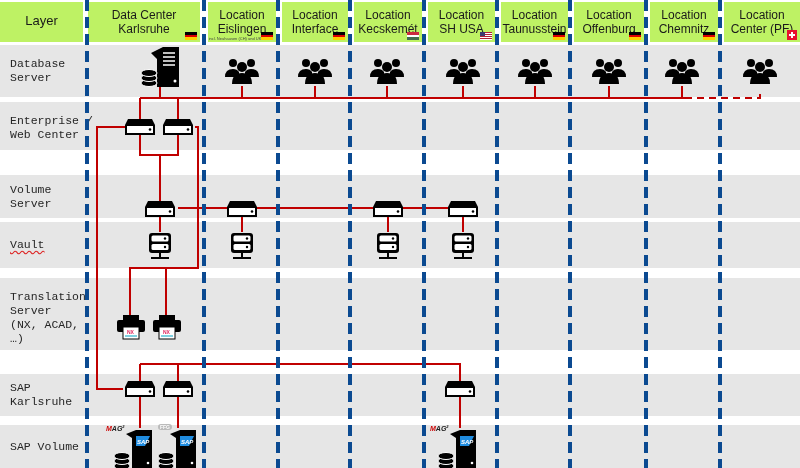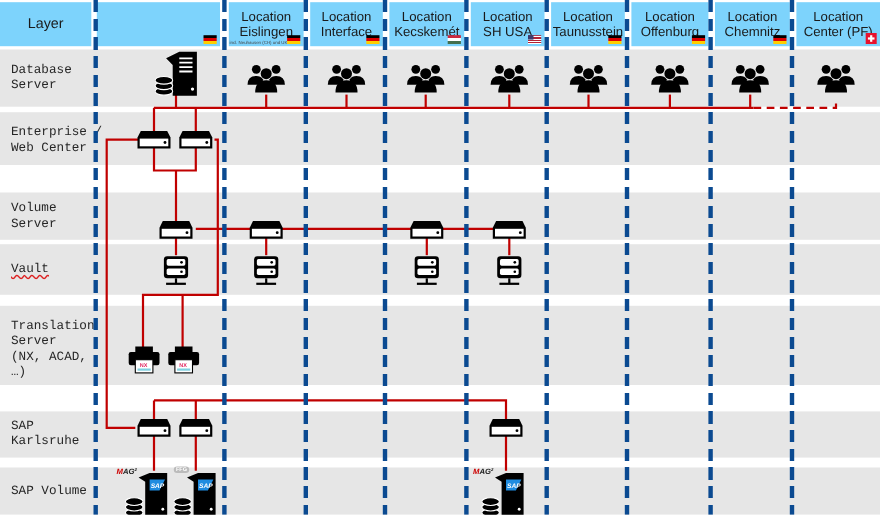--- a/index.html
+++ b/index.html
@@ -1,19 +1,19 @@
 <!DOCTYPE html>
 <html><head>
 <meta charset="utf-8">
 <style>
   html, body { margin: 0; padding: 0; background: #ffffff; }
   body { width: 800px; height: 468px; position: relative; overflow: hidden;
          font-family: "Liberation Sans", sans-serif; color: #262626; }
   .band { position: absolute; left: 0; width: 800px; background: #e6e6e6; }
-  .hdr-cell { position: absolute; top: 2px; height: 40px; background: #7dd3fc;
+  .hdr-cell { position: absolute; top: 2px; height: 40px; background: #bef264;
               text-align: center; font-size: 12px; line-height: 14px; color: #1a1a1a; }
   .hdr-cell .t { display: block; padding-top: 6px; }
   .hdr-cell .t.single { padding-top: 12px; font-size: 13px; }
   .flag { position: absolute; right: 3px; bottom: 2px; width: 12px; height: 8px; }
   .flag-de { background: linear-gradient(#000 0 33%, #dd0000 33% 66%, #ffce00 66%); }
   .flag-hu { background: linear-gradient(#cd2a3e 0 33%, #fff 33% 66%, #436f4d 66%); }
   .flag-us { background: repeating-linear-gradient(#b22234 0 1px, #fff 1px 2px); }
   .flag-us::before { content: ""; position: absolute; left: 0; top: 0; width: 5px; height: 4px; background: #3c3b6e; }
   .flag-ch { background: #e8112d; width: 10px; height: 10px; }
   .flag-ch::before { content: ""; position: absolute; left: 4px; top: 2px; width: 2px; height: 6px; background: #fff; }
@@ -35,20 +35,21 @@
 <div class="band" style="top:222px;height:46px;"></div>
 <div class="band" style="top:278px;height:72px;"></div>
 <div class="band" style="top:374px;height:42px;"></div>
 <div class="band" style="top:425px;height:43px;"></div>
 
 <div class="hdr-cell" style="left:0;width:83px;">
   <span class="t single">Layer</span>
 </div>
 <div id="hdr-cols">
     <div class="hdr-cell" style="left: 88px; width: 112px;">
+      <span class="t"><span>Data Center</span><br><span>Karlsruhe</span></span>
       <span class="flag flag-de"></span>
     </div>
     <div class="hdr-cell" style="left: 208px; width: 68px;">
       <span class="t"><span>Location</span><br><span>Eislingen</span></span>
       <span class="note">incl. Neuhausen (CH) und UK</span>
       <span class="flag flag-de"></span>
     </div>
     <div class="hdr-cell" style="left: 282px; width: 66px;">
       <span class="t"><span>Location</span><br><span>Interface</span></span>
       <span class="flag flag-de"></span>

